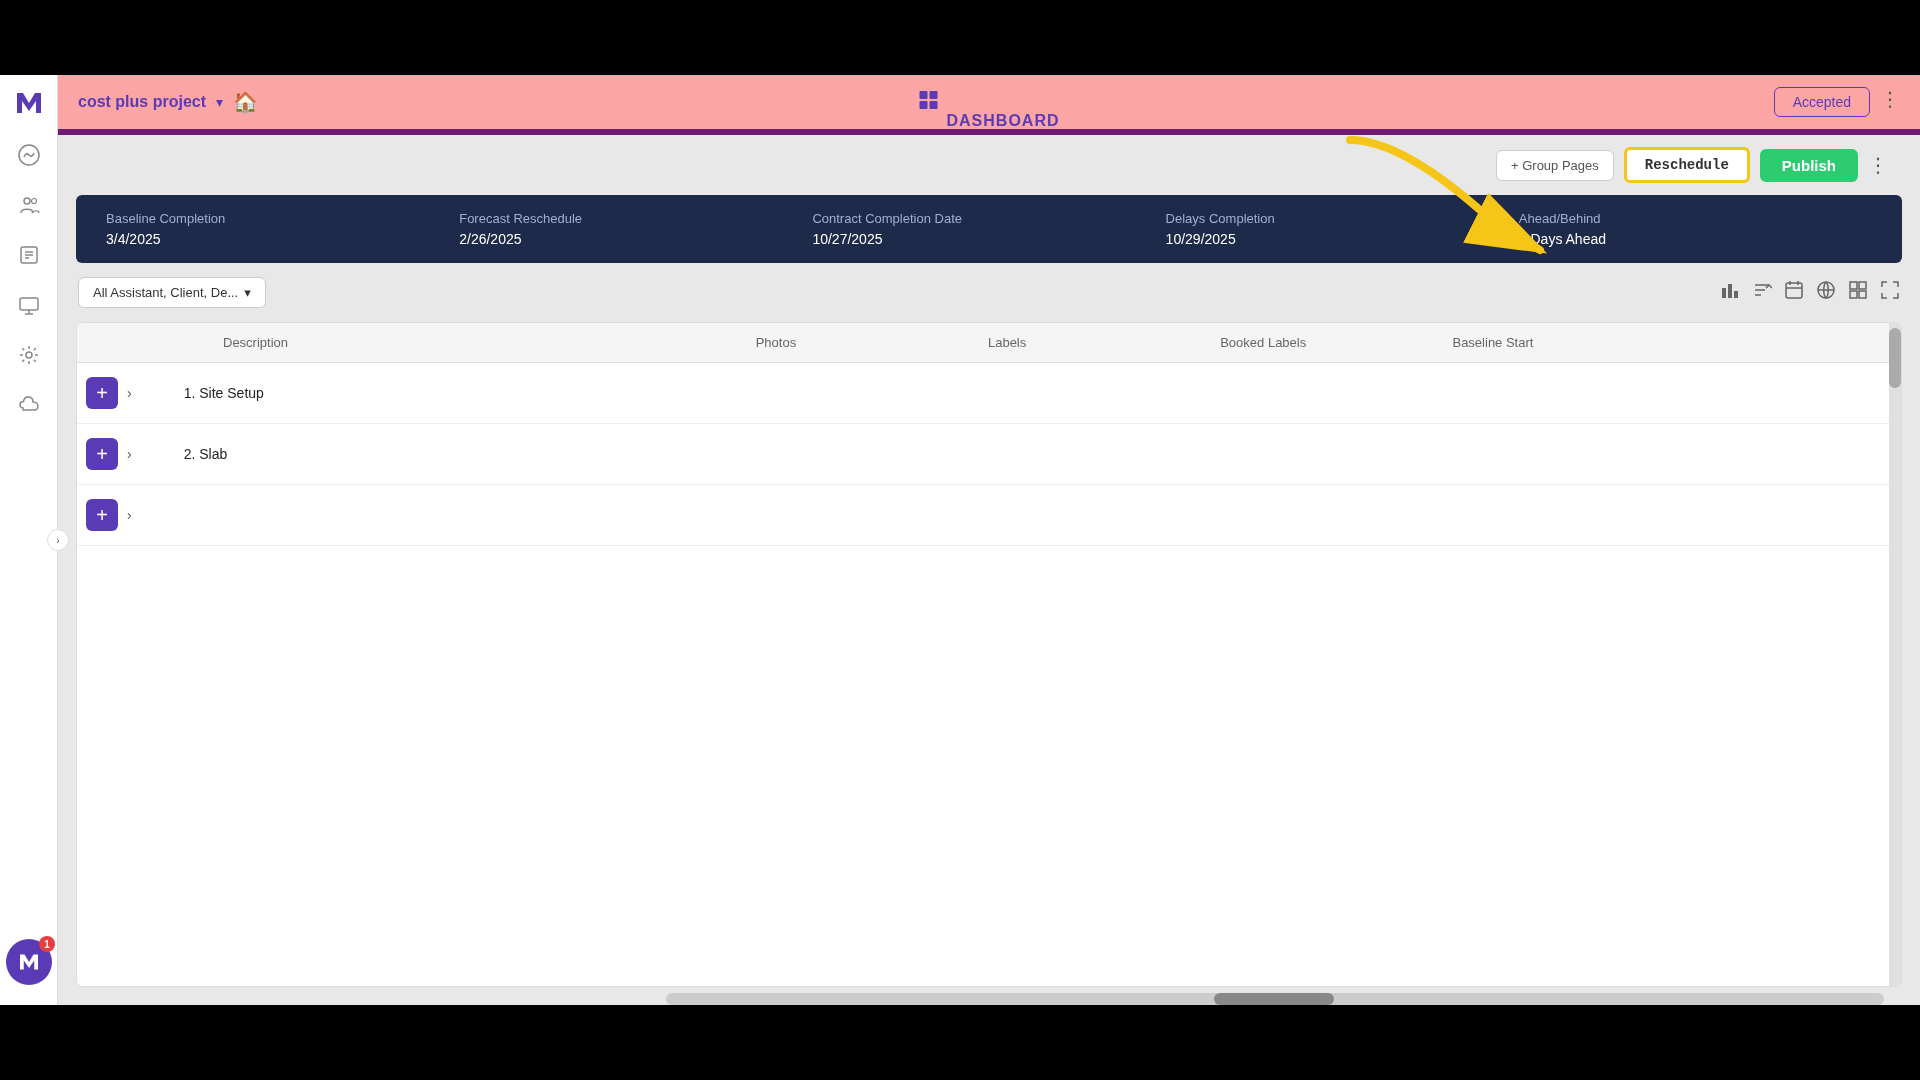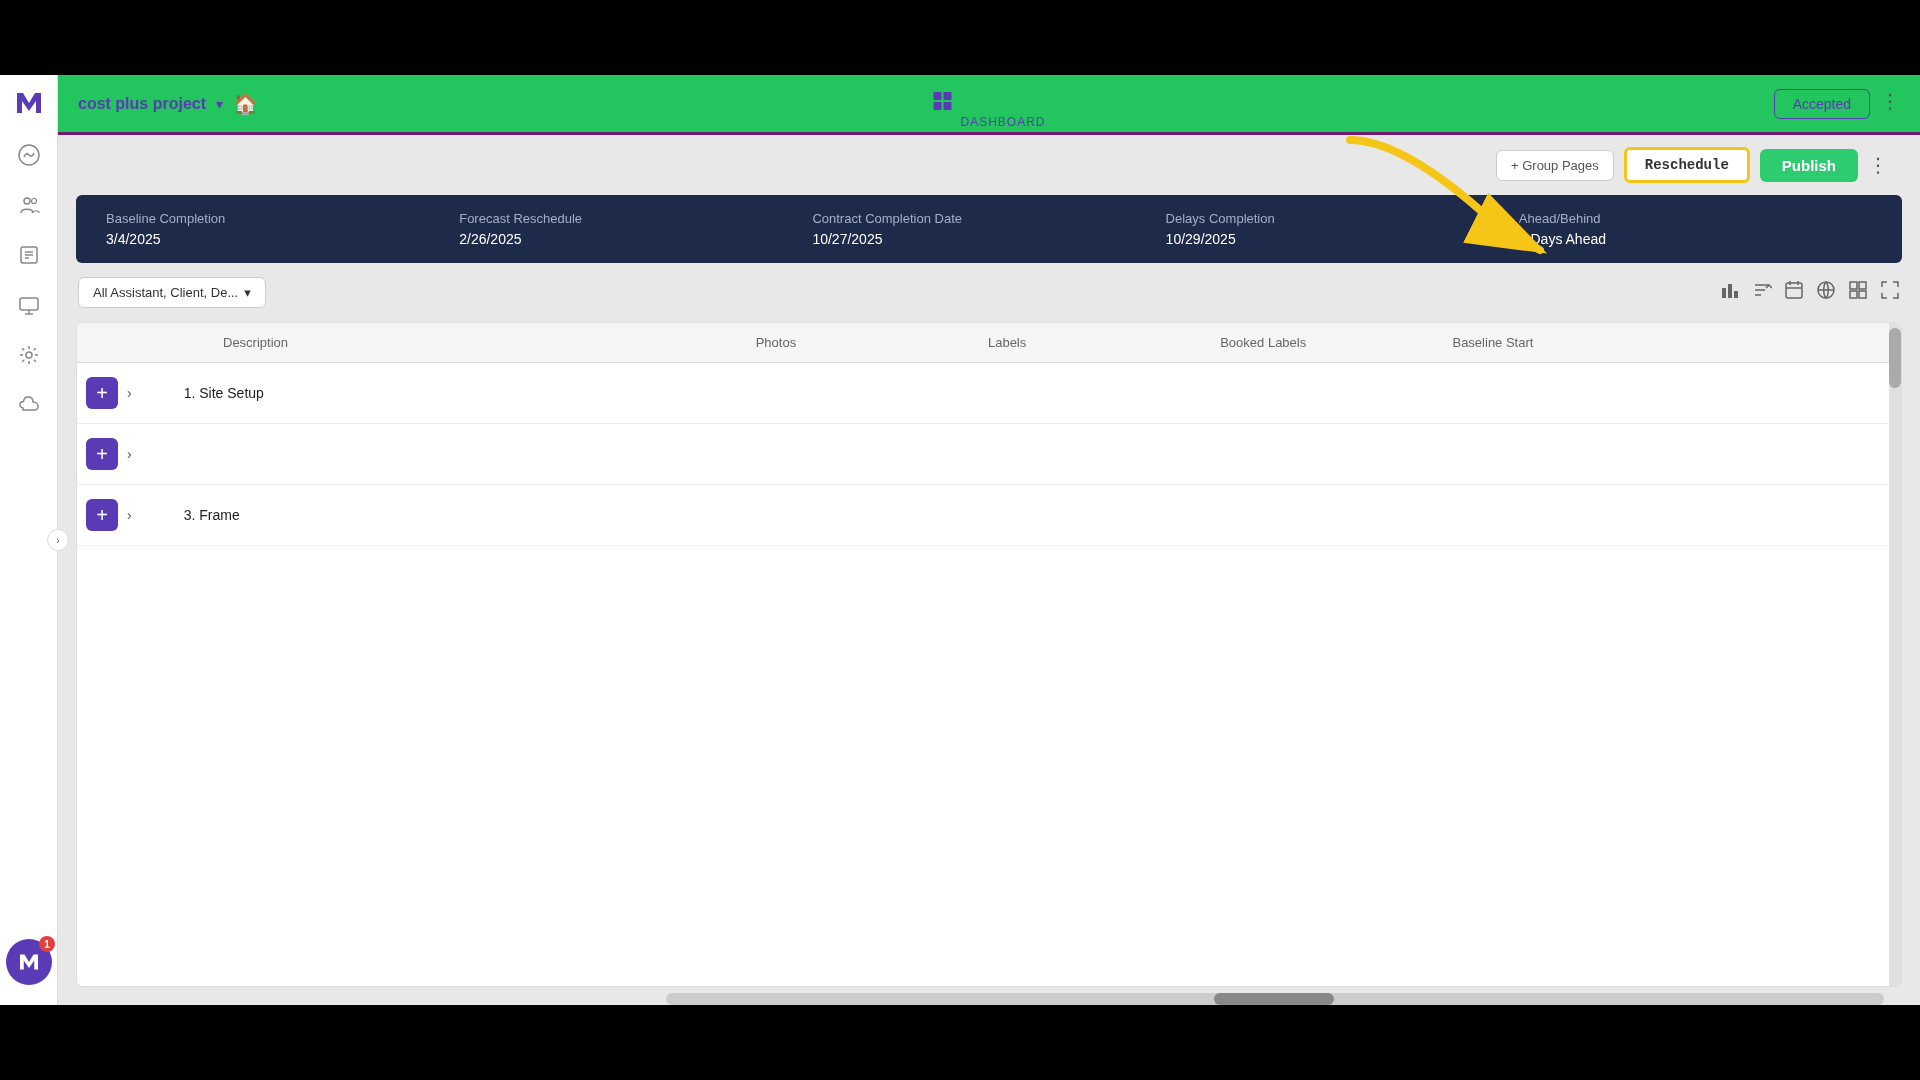--- a/index.html
+++ b/index.html
@@ -98,26 +98,26 @@
     }
     
     .content {
       flex: 1;
       display: flex;
       flex-direction: column;
       padding: 0;
     }
     
     .topbar {
-      background: #22c55e;
+      background: #fca5a5;
       height: 60px;
       display: flex;
       align-items: center;
       padding: 0 20px;
-      border-bottom: 3px solid #701a75;
+      border-bottom: 6px solid #701a75;
       position: relative;
     }
     .topbar-left {
       display: flex;
       align-items: center;
       gap: 10px;
     }
     .project-name {
       color: #5b3bb5;
       font-size: 16px;
@@ -137,22 +137,22 @@
     .topbar-center {
       position: absolute;
       left: 50%;
       transform: translateX(-50%);
       display: flex;
       align-items: center;
       gap: 8px;
     }
     .dashboard-label {
       color: #5b3bb5;
-      font-size: 12px;
-      font-weight: 400;
+      font-size: 16px;
+      font-weight: 700;
       letter-spacing: 1px;
       margin-top: 37px;
     }
     .dashboard-icon {
       color: #5b3bb5;
       font-size: 18px;
     }
     .topbar-right {
       margin-left: auto;
       display: flex;
@@ -613,30 +613,30 @@
         <div class="row-description">1. Site Setup</div>
         <div class="row-cell"></div>
         <div class="row-cell"></div>
         <div class="row-cell"></div>
         <div class="row-cell"></div>
       </div>
 
       <div class="table-row">
         <button class="row-add-btn">+</button>
         <span class="row-chevron">›</span>
+        <div class="row-description">2. Slab</div>
         <div class="row-cell"></div>
         <div class="row-cell"></div>
         <div class="row-cell"></div>
         <div class="row-cell"></div>
       </div>
 
       <div class="table-row">
         <button class="row-add-btn">+</button>
         <span class="row-chevron">›</span>
-        <div class="row-description">3. Frame</div>
         <div class="row-cell"></div>
         <div class="row-cell"></div>
         <div class="row-cell"></div>
         <div class="row-cell"></div>
       </div>
 
       <div class="scrollbar-container" style="position:absolute; right:0; top:0; width:12px; height:100%; background:#e0e0e0; border-radius:0;">
         <div class="scrollbar-thumb"></div>
       </div>
     </div>

